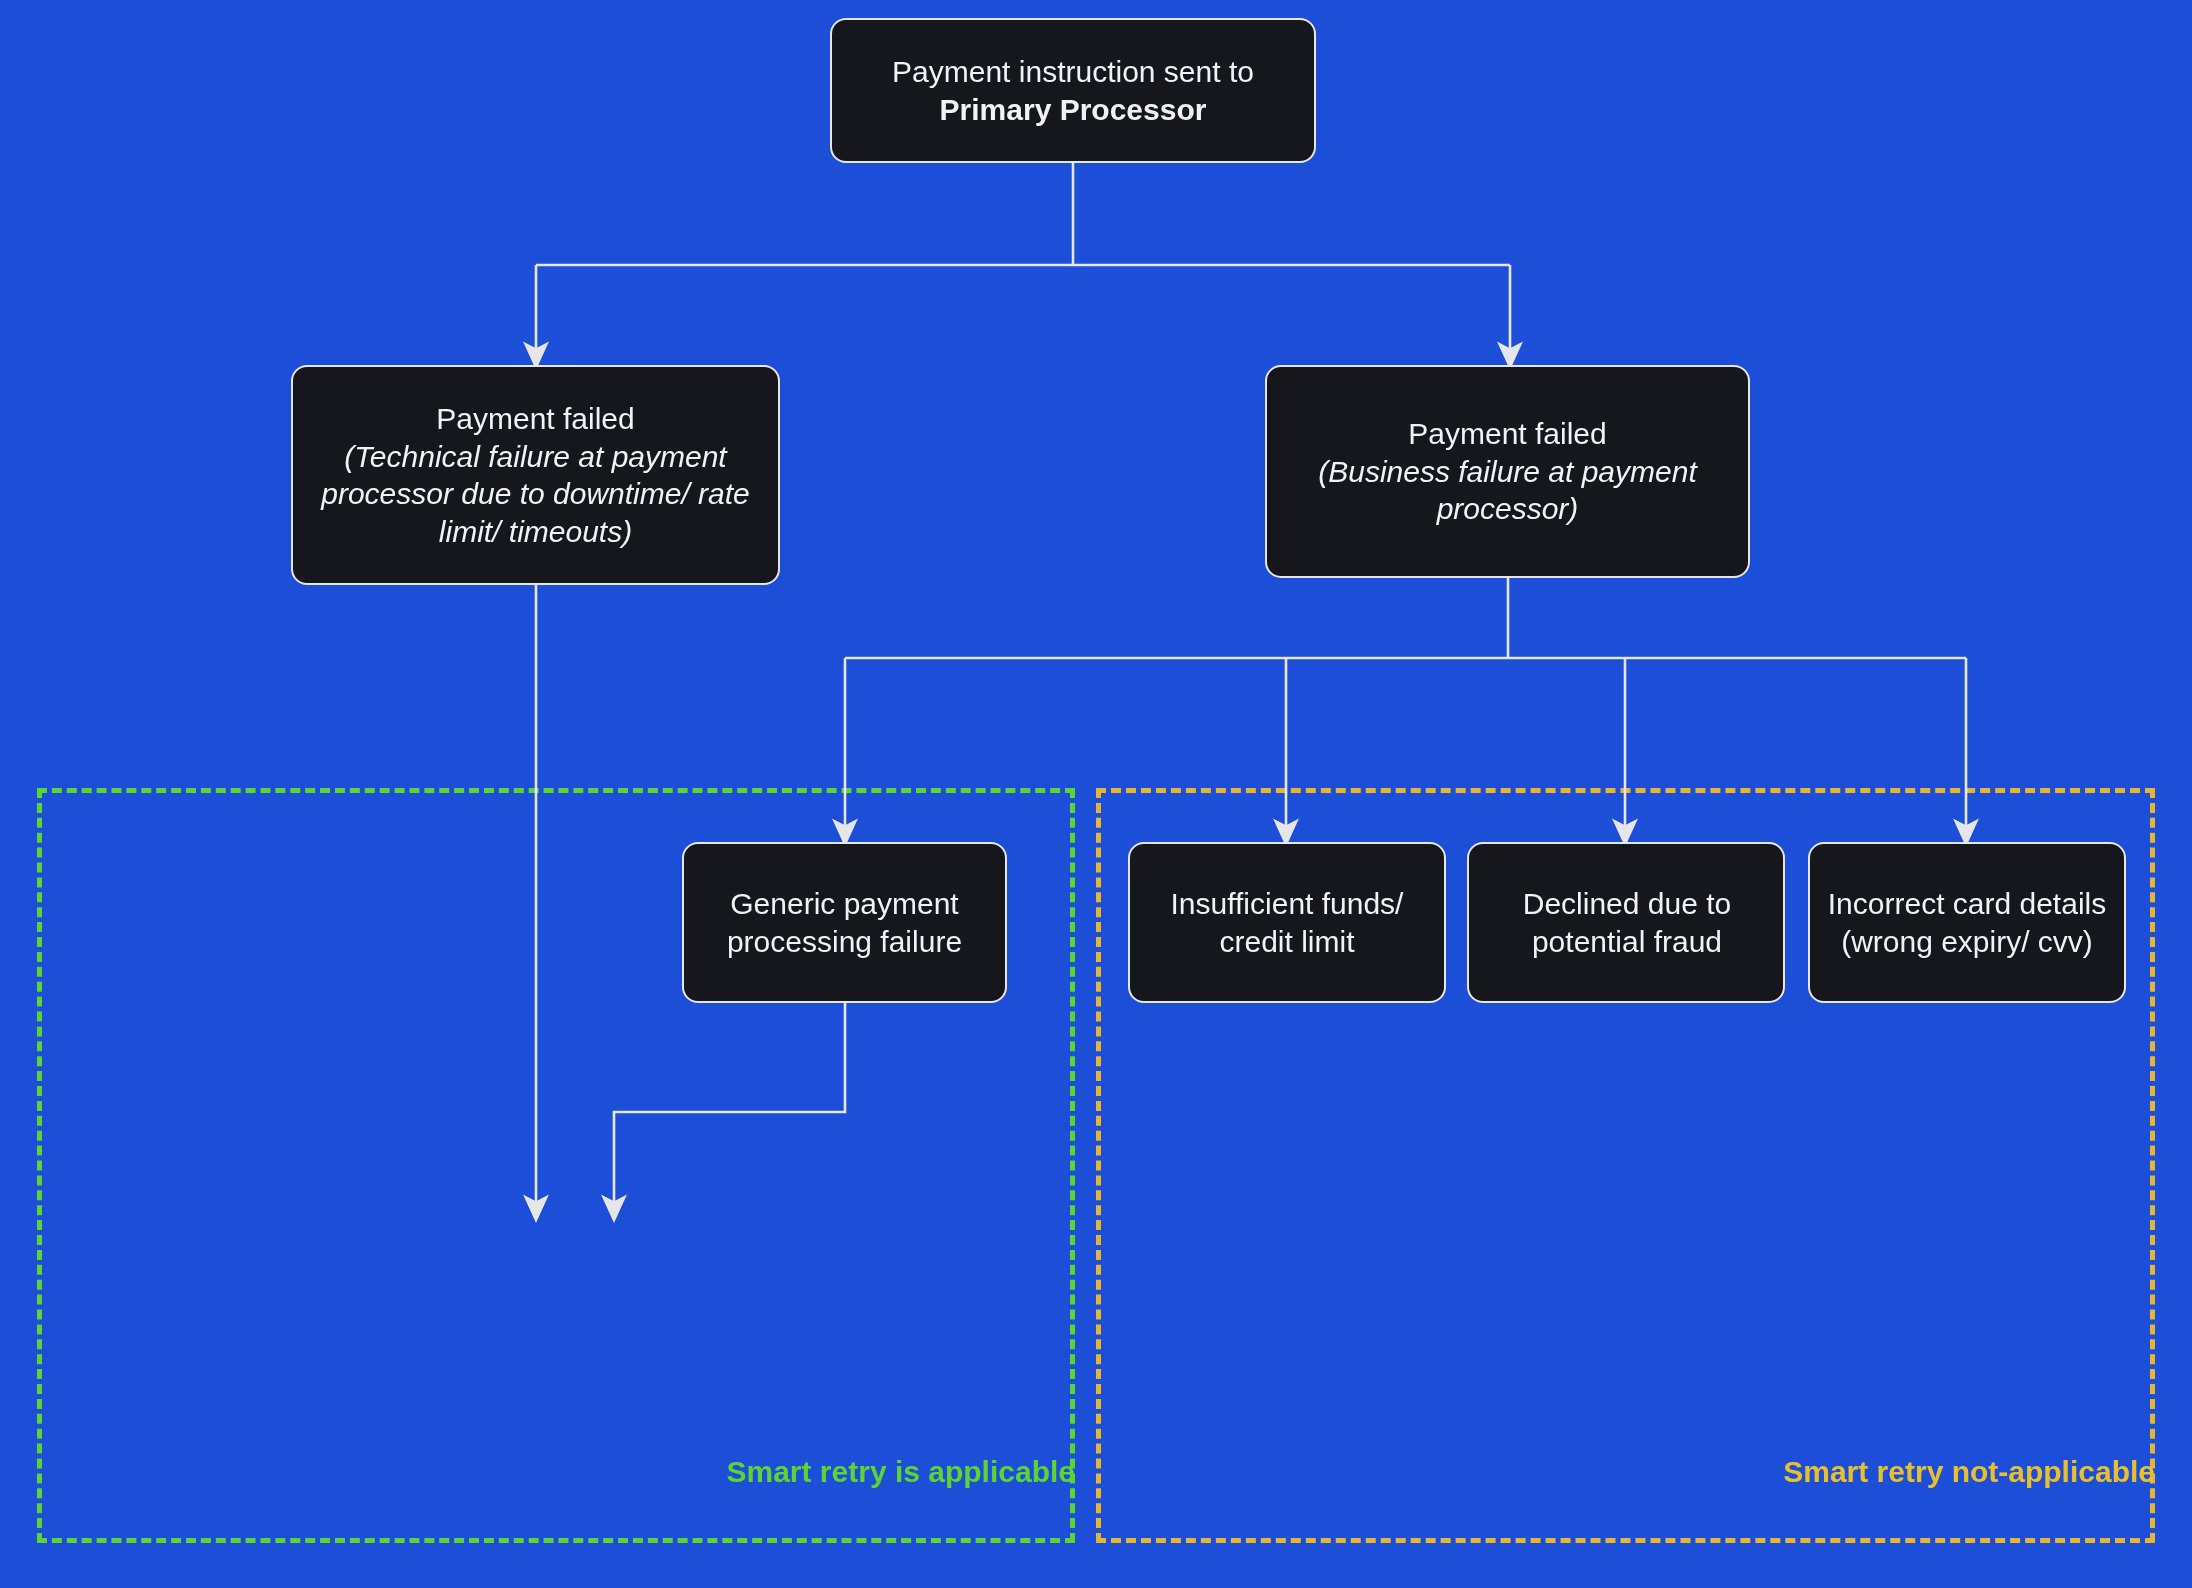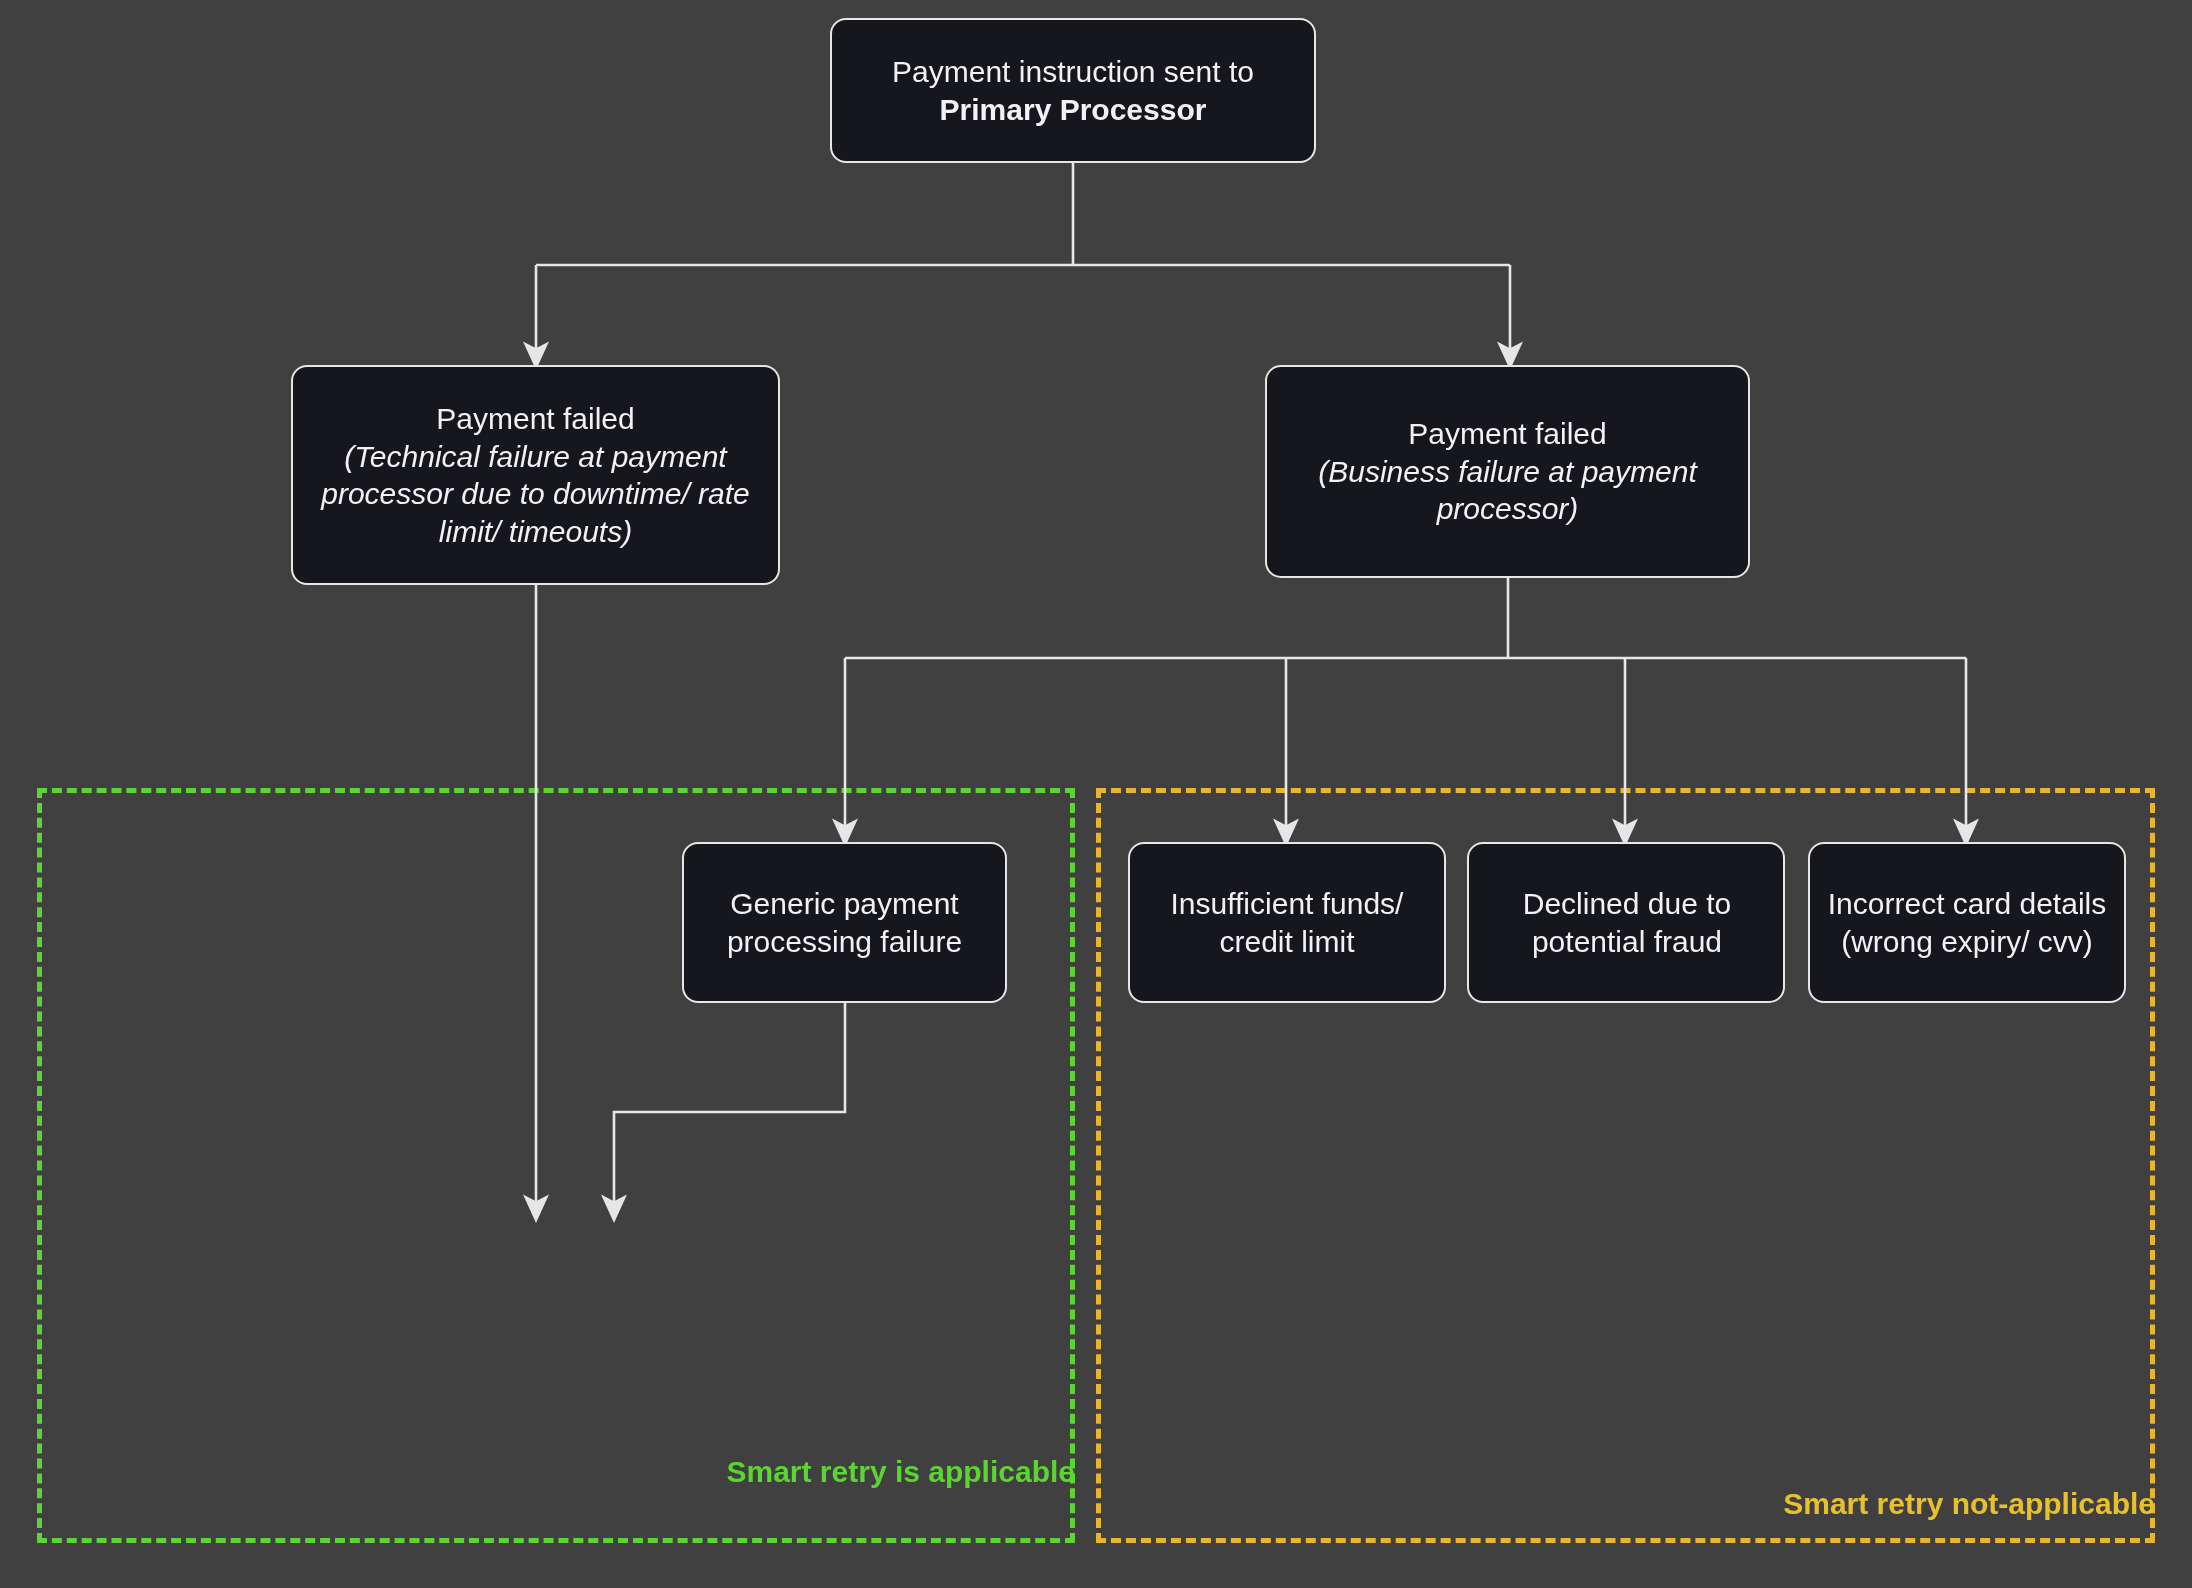--- a/index.html
+++ b/index.html
@@ -4,21 +4,21 @@
 <style>
   html, body {
     margin: 0;
     padding: 0;
     background: #16161d;
   }
   #canvas {
     position: relative;
     width: 2192px;
     height: 1588px;
-    background: #404040;
+    background: #1d4ed8;
     overflow: hidden;
     font-family: "Liberation Sans", sans-serif;
   }
   #edges {
     position: absolute;
     left: 0; top: 0;
     width: 2192px;
     height: 1588px;
     pointer-events: none;
   }
@@ -126,15 +126,15 @@
     <span class="txt">Declined due to potential fraud</span>
   </div>
 
   <div class="node" style="left:1808px; top:842px; width:318px; height:161px;">
     <span class="txt">Incorrect card details (wrong expiry/ cvv)</span>
   </div>
 
 
   <div class="zone-label zone-label-green" style="left:37px; top:1455px; width:1038px;">Smart retry is applicable</div>
 
-  <div class="zone-label zone-label-orange" style="left:1096px; top:1455px; width:1059px;margin-top:32px;">Smart retry not-applicable</div>
+  <div class="zone-label zone-label-orange" style="left:1096px; top:1455px; width:1059px;">Smart retry not-applicable</div>
 
 </div>
 
 </body></html>

